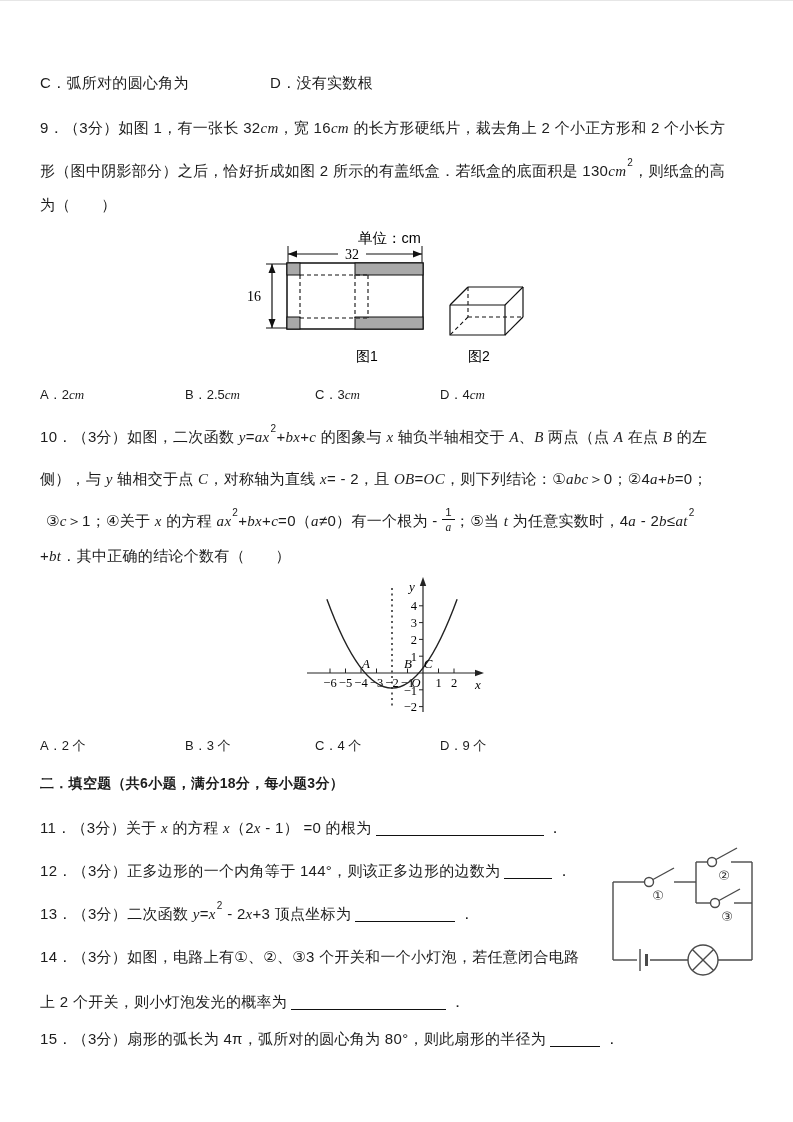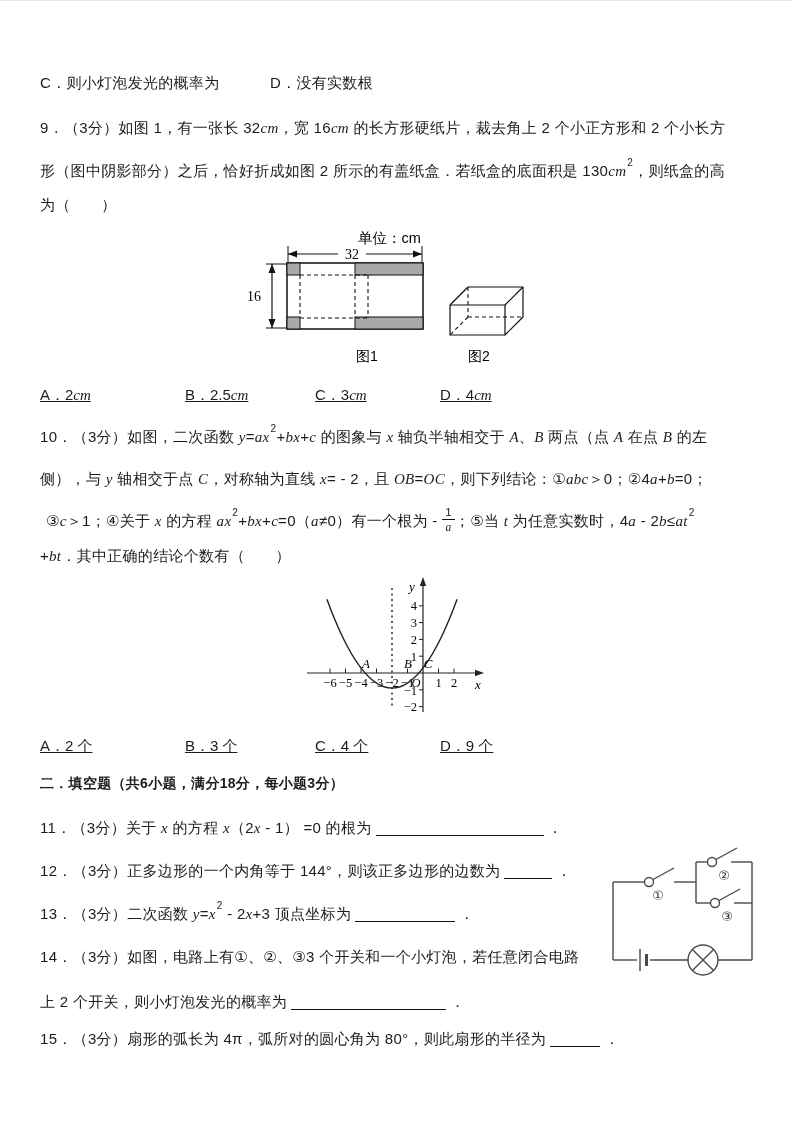--- a/index.html
+++ b/index.html
@@ -2,39 +2,39 @@
 <html><head>
 <meta charset="utf-8">
 <style>
   html,body{margin:0;padding:0;}
   body{
     width:793px;height:1122px;position:relative;background:#ffffff;
     font-family:"Liberation Sans","DejaVu Sans",sans-serif;
     color:#1c1c1c;overflow:hidden;
   }
   .line{position:absolute;white-space:nowrap;font-size:15px;line-height:20px;letter-spacing:.3px;}
-  .opt{position:absolute;white-space:nowrap;font-size:15px;line-height:20px;text-decoration:underline;}
+  .opt{position:absolute;white-space:nowrap;font-size:13px;line-height:20px;}
   .bold{font-weight:bold;font-size:14px;}
   i{font-family:"Liberation Serif","DejaVu Serif",serif;font-style:italic;}
   sup{font-size:10px;position:relative;top:-4px;line-height:0;margin-left:1px;}
   .blank{display:inline-block;border-bottom:1.3px solid #111;height:15px;vertical-align:-3px;margin:0 4px;}
   .fr{display:inline-block;vertical-align:middle;text-align:center;font-size:11.5px;line-height:1.05;position:relative;top:-2px;}
   .fr .n{display:block;border-bottom:1px solid #111;padding:0 3px 1px;}
   .fr .d{display:block;padding-top:1px;}
   .fig{position:absolute;}
   svg text{font-family:"Liberation Serif","DejaVu Serif",serif;}
   svg text.cjk{font-family:"Liberation Sans","DejaVu Sans",sans-serif;}
   .scan-edge{position:absolute;left:0;top:0;width:100%;height:1px;background:#e6e6e6;}
 </style>
 </head>
 <body>
 
 <div class="scan-edge"></div>
 
-<div class="line" style="left:40px;top:73px;">C．则小灯泡发光的概率为</div>
+<div class="line" style="left:40px;top:73px;">C．弧所对的圆心角为</div>
 <div class="line" style="left:270px;top:73px;">D．没有实数根</div>
 
 <div class="line" style="left:40px;top:118px;">9．（3分）如图 1，有一张长 32<i>cm</i>，宽 16<i>cm</i> 的长方形硬纸片，裁去角上 2 个小正方形和 2 个小长方</div>
 <div class="line" style="left:40px;top:161px;">形（图中阴影部分）之后，恰好折成如图 2 所示的有盖纸盒．若纸盒的底面积是 130<i>cm</i><sup>2</sup>，则纸盒的高</div>
 <div class="line" style="left:40px;top:195px;">为（　　）</div>
 
 <div class="fig" style="left:230px;top:224px;">
 <svg width="310" height="145" viewBox="230 224 310 145">
 
   <text class="cjk" x="358" y="243" font-size="14.5">单位：cm</text>

